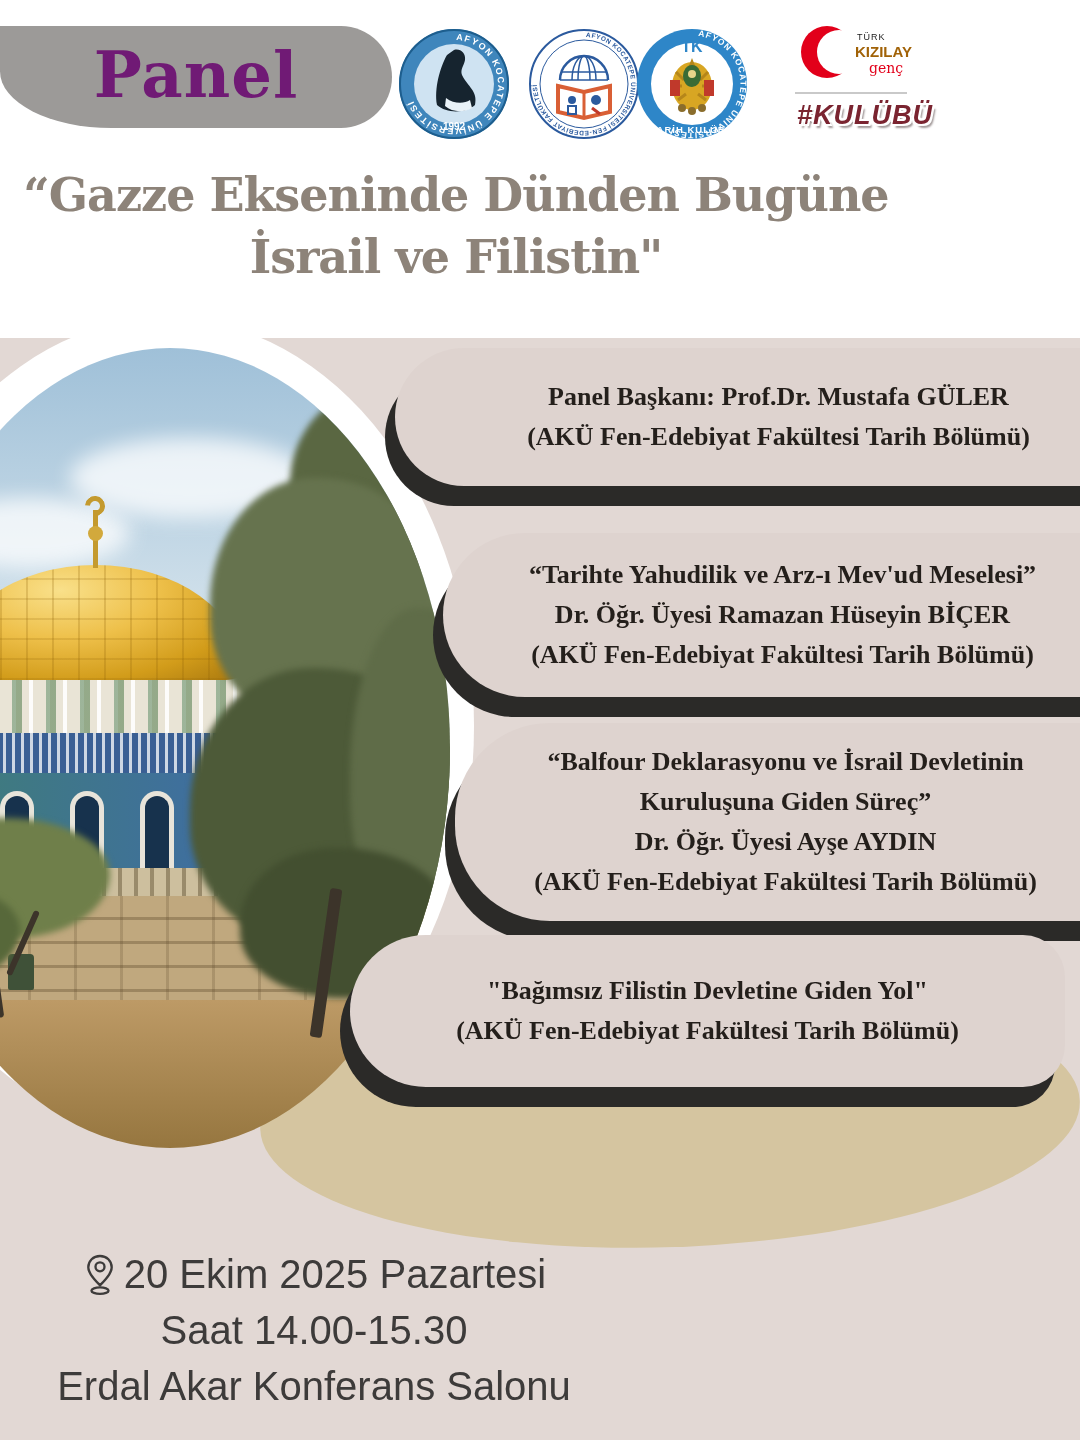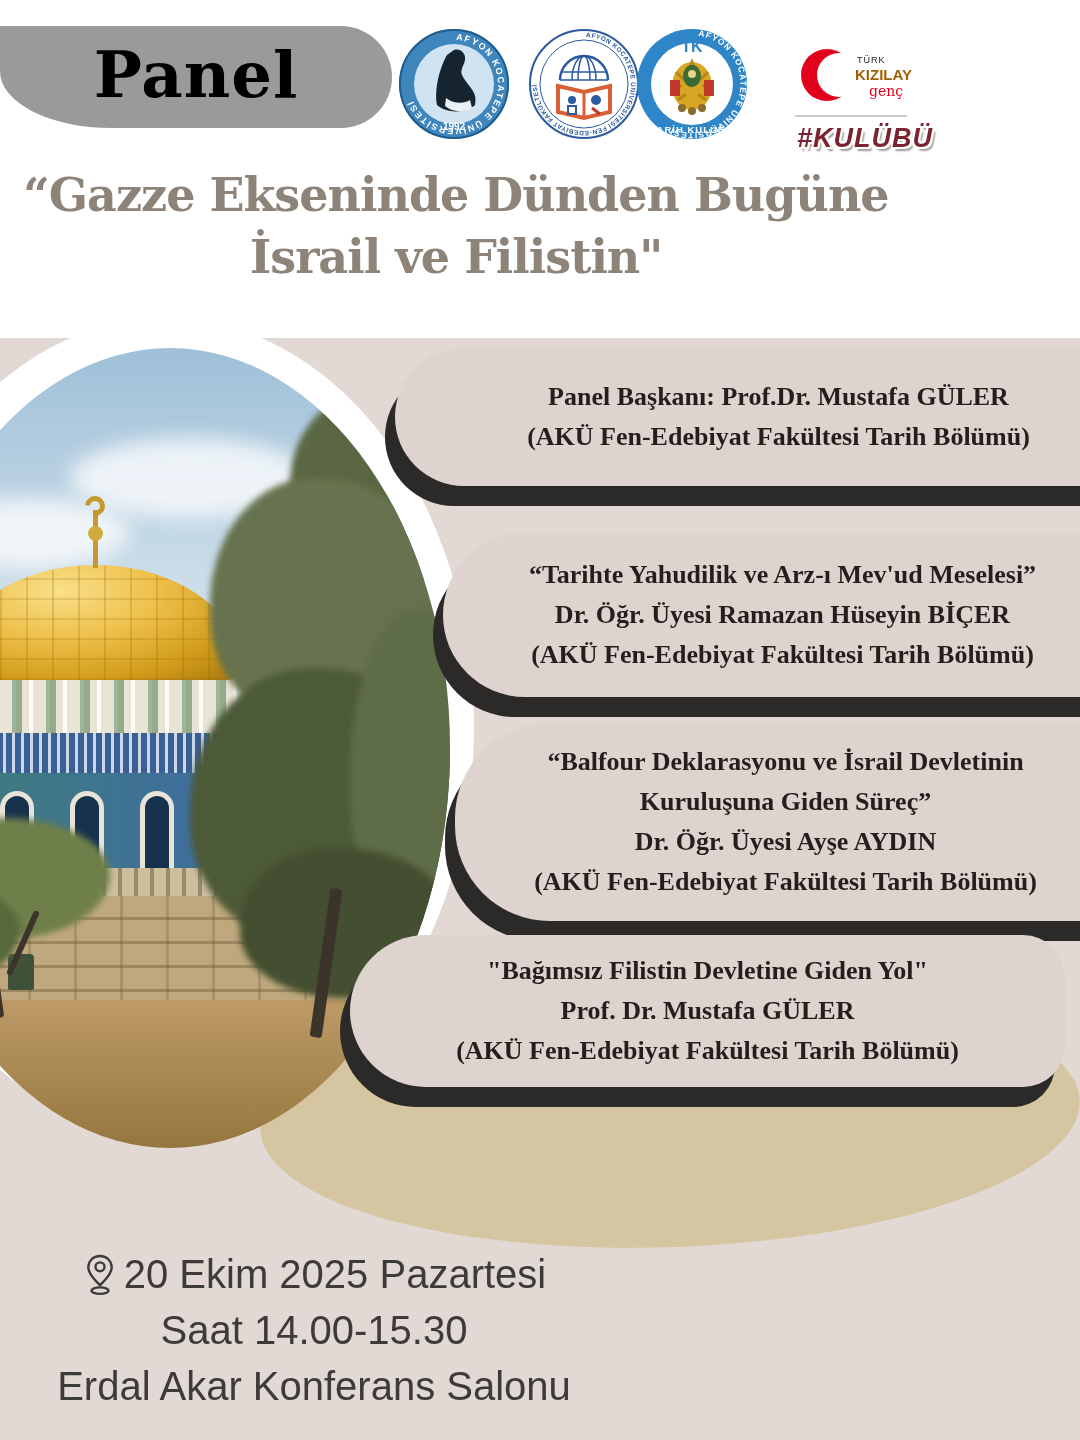--- a/index.html
+++ b/index.html
@@ -46,28 +46,28 @@
   .blob{border-radius:46% 54% 50% 50%/ 52% 48% 55% 45%;filter:blur(3px);}
   .trunk{background:#3c342a;border-radius:3px;}
   .bin{left:118px;top:606px;width:26px;height:36px;background:#3f5138;border-radius:4px 4px 2px 2px;}
   .person{left:500px;top:545px;width:9px;height:18px;background:#2e7d4f;border-radius:3px;}
   .lamp{left:505px;top:455px;width:4px;height:100px;background:#222;}
 
   
   .banner{left:0;top:26px;width:392px;height:102px;background:#9c9a98;
           border-radius:0 54px 54px 118px/0 54px 54px 60px;
           display:flex;align-items:center;justify-content:center;}
-  .banner span{font-family:"DejaVu Serif",serif;font-weight:bold;font-size:64px;color:#000000;
+  .banner span{font-family:"DejaVu Serif",serif;font-weight:bold;font-size:64px;color:#701a75;
                letter-spacing:1px;padding-bottom:6px;}
 
   
   .logo{top:28px;width:112px;height:112px;}
   .ring-text{font-family:"Liberation Sans",sans-serif;font-weight:bold;}
 
-  .kz{left:795px;top:43px;width:120px;height:132px;font-family:"Liberation Sans",sans-serif;}
+  .kz{left:795px;top:20px;width:120px;height:132px;font-family:"Liberation Sans",sans-serif;}
   .kz-crescent{position:absolute;left:6px;top:6px;width:52px;height:52px;border-radius:50%;background:#e2001a;}
   .kz-crescent::after{content:"";position:absolute;left:16px;top:4px;width:44px;height:44px;border-radius:50%;background:#fff;}
   .kz-t1{position:absolute;left:62px;top:12px;font-size:9px;color:#1a1a1a;letter-spacing:1px;}
   .kz-t2{position:absolute;left:60px;top:23px;font-size:15px;font-weight:bold;color:#a16207;}
   .kz-t3{position:absolute;left:74px;top:40px;font-size:14px;color:#e2001a;font-family:"DejaVu Serif",serif;}
   .kz-div{position:absolute;left:0px;top:72px;width:112px;height:2px;background:#c9c9c9;}
   .kz-tag{position:absolute;left:2px;top:80px;font-size:27px;font-weight:bold;font-style:italic;color:#7a2430;
           letter-spacing:1px;
           text-shadow:-2px -2px 0 #fff,2px -2px 0 #fff,-2px 2px 0 #fff,2px 2px 0 #fff,3px 4px 2px rgba(40,20,20,.45);}
 
@@ -234,21 +234,20 @@
 
   <div class="abs card card3">
     <div>“Balfour Deklarasyonu ve İsrail Devletinin</div>
     <div>Kuruluşuna Giden Süreç”</div>
     <div>Dr. Öğr. Üyesi Ayşe AYDIN</div>
     <div>(AKÜ Fen-Edebiyat Fakültesi Tarih Bölümü)</div>
   </div>
 
   <div class="abs card card4">
     <div>"Bağımsız Filistin Devletine Giden Yol"</div>
-    <div>Prof. Dr. Mustafa GÜLER</div>
     <div>(AKÜ Fen-Edebiyat Fakültesi Tarih Bölümü)</div>
   </div>
 
   <div class="abs event">
     <div class="row1">
       <svg width="36" height="48" viewBox="0 0 40 50">
         <path d="M20 5 C12.5 5 7 10.5 7 17.5 C7 26 20 37.5 20 37.5 C20 37.5 33 26 33 17.5 C33 10.5 27.5 5 20 5 Z" fill="none" stroke="#3d3b3a" stroke-width="2.6"></path>
         <circle cx="20" cy="17" r="5" fill="none" stroke="#3d3b3a" stroke-width="2.6"></circle>
         <ellipse cx="20" cy="43.5" rx="9.5" ry="3.6" fill="none" stroke="#3d3b3a" stroke-width="2.6"></ellipse>
       </svg>

